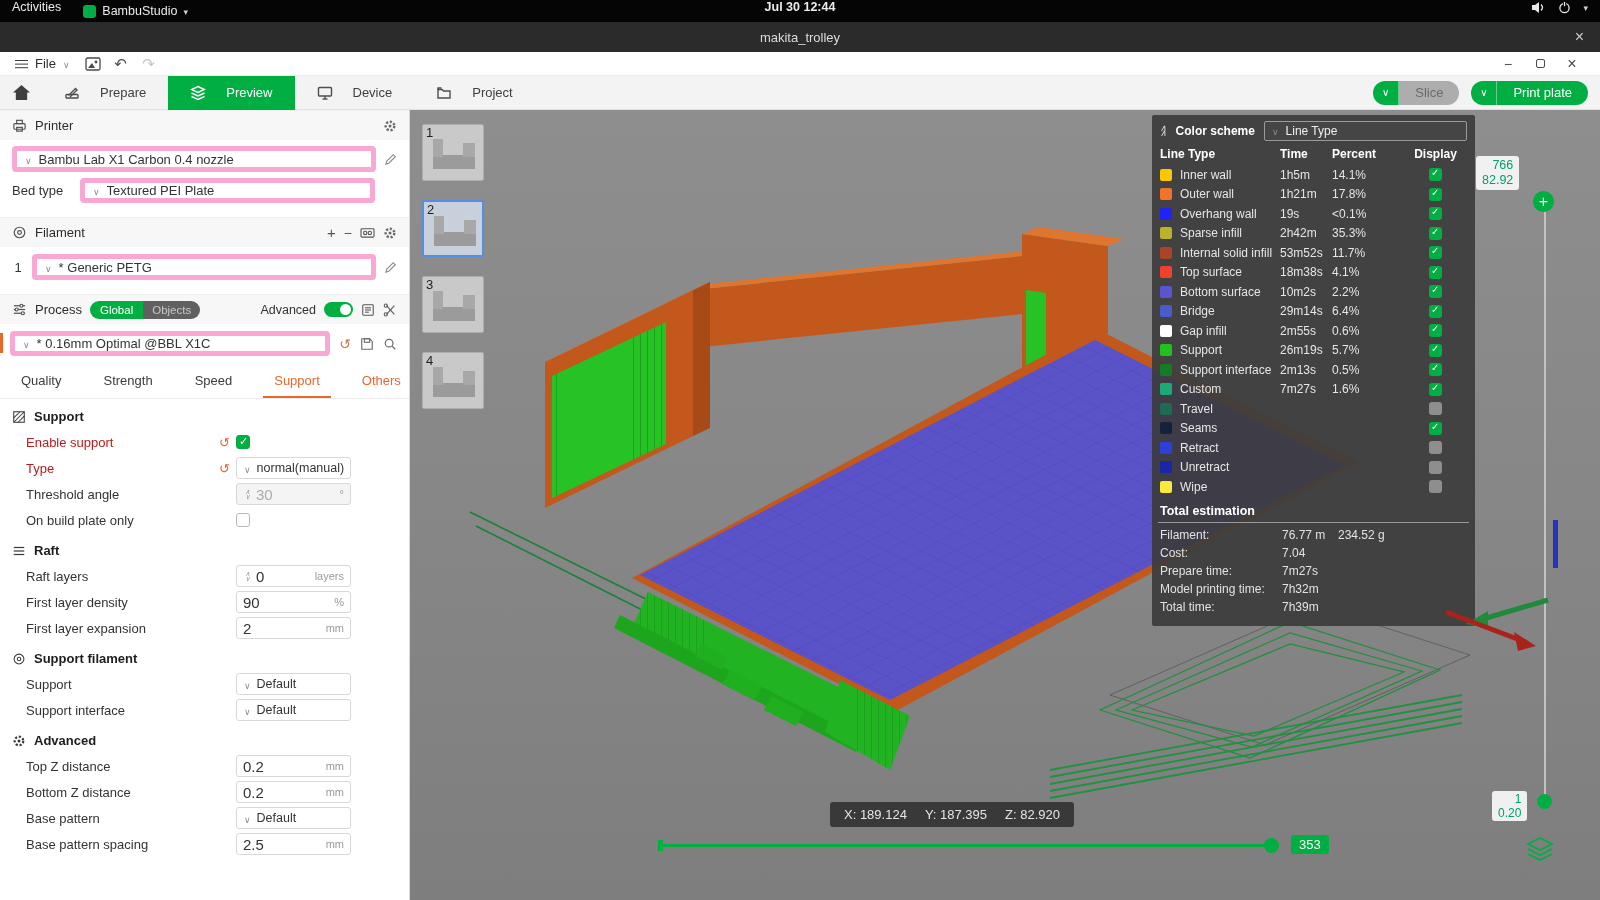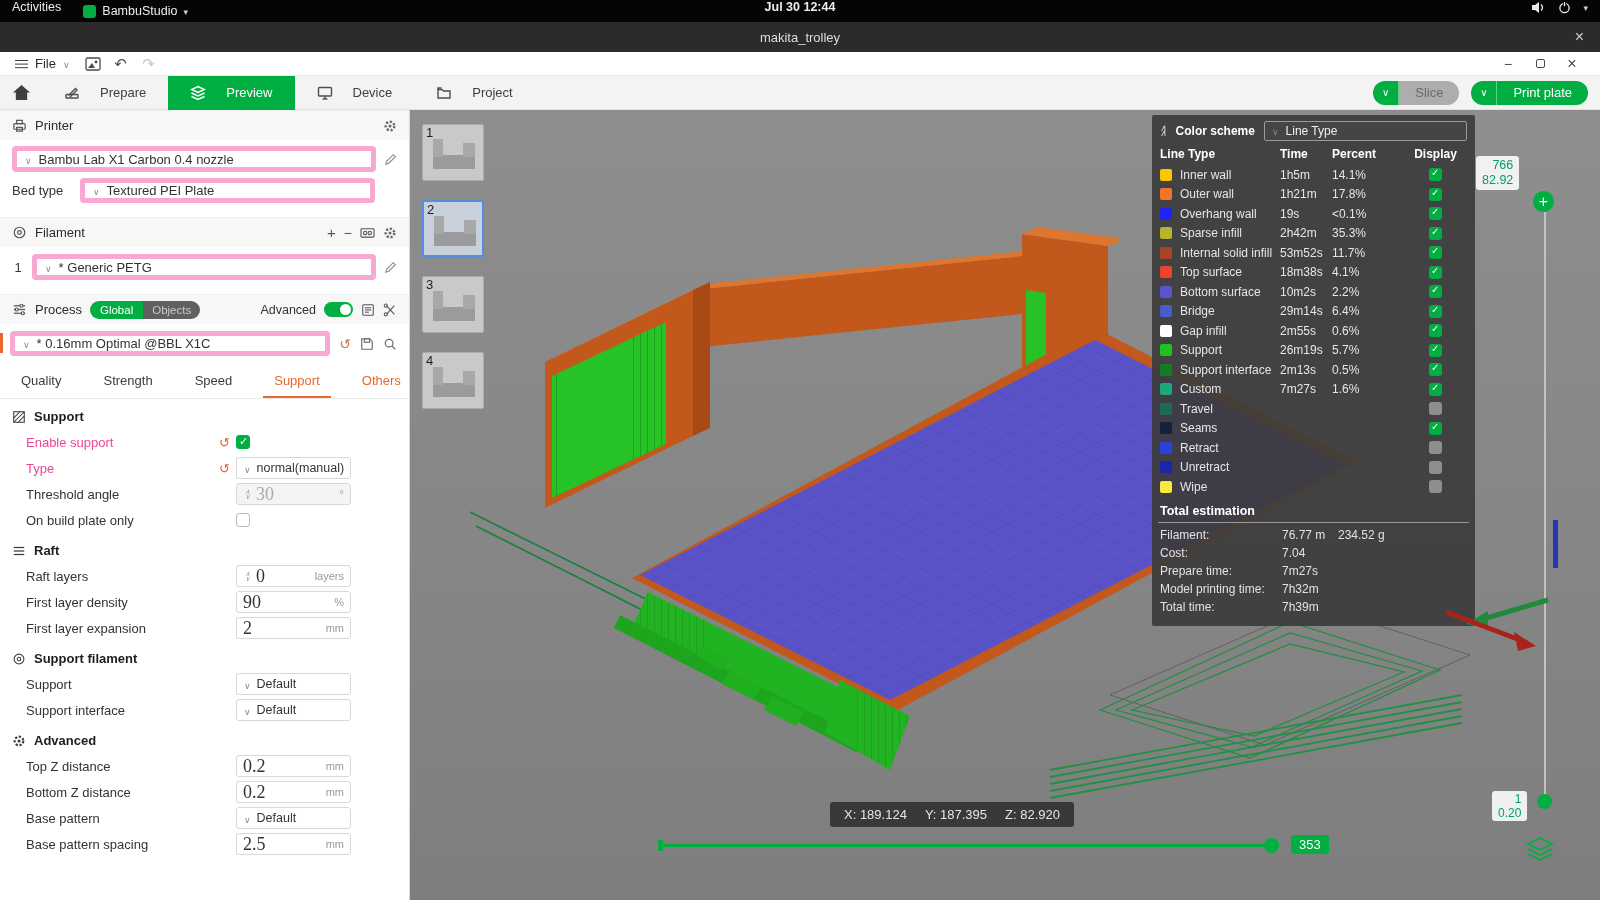--- a/index.html
+++ b/index.html
@@ -74,29 +74,29 @@
 .modbar{position:absolute;left:0;top:9px;bottom:9px;width:3px;background:#E8672C}
 .presetrow .combo{flex:1;height:25px}
 .ric::after{content:"↺";font-size:14px;color:#D0784C}
 .ptabs{display:flex;gap:20px;padding:5px 10px 0;border-bottom:1px solid #ECECEC}
 .ptab{padding:6px 11px 8px;color:#3c3c3c;border-bottom:2px solid transparent}
 .ptab.on{color:#E8672C}
 .ptab.sel.on{border-bottom-color:#E8672C}
 .ghead{display:flex;align-items:center;gap:8px;padding:10px 12px 5px;font-weight:bold;color:#1d1d1d}
 .srow{display:flex;align-items:center;height:26px;padding:0 58px 0 26px}
 .srow .lbl{flex:1;color:#333;white-space:nowrap}
-.lbl.orange{color:#ec4899}
+.lbl.orange{color:#b91c1c}
 .rot{margin-right:6px}
 .rot::after{content:"↺";color:#E8672C;font-size:13px}
 .ctrl{width:115px;flex:0 0 auto;display:flex;align-items:center}
 .cbx{width:14px;height:14px;border:1px solid #B9B9B9;border-radius:3px;background:#fff;position:relative}
 .cbx.on{background:#00AE42;border-color:#00AE42}
 .cbx.on::after{content:"✓";position:absolute;left:2px;top:-1px;color:#fff;font-size:11px}
 .field{width:115px;height:22px;border:1px solid #D8D8D8;border-radius:3px;background:#fff;display:flex;align-items:center;padding:0 6px;gap:4px}
-.field input{border:none;outline:none;width:100%;min-width:0;font-family:Liberation Serif, serif;font-size:18px;color:#333;background:transparent}
+.field input{border:none;outline:none;width:100%;min-width:0;font-family:Liberation Sans, sans-serif;font-size:15px;color:#333;background:transparent}
 .field .suffix{color:#9a9a9a;font-size:11px;flex:0 0 auto}
 .field.dis{background:#F4F4F4}
 .field.dis input{color:#ABABAB}
 .spinarr{display:flex;flex-direction:column;width:9px;flex:0 0 auto;color:#9a9a9a;font-size:7px;line-height:5px;align-items:center}
 .spinarr .up::after{content:"∧"}
 .spinarr .dn::after{content:"∨"}
 .dd{width:115px;height:22px;border:1px solid #D8D8D8;border-radius:3px;background:#fff;display:flex;align-items:center;gap:6px;padding:0 7px}
 .dd .val{font-size:12.5px;color:#333}
 
 .viewport{flex:1;position:relative;background:linear-gradient(180deg,#8E8E8E 0%,#868686 55%,#7E7E7E 100%);overflow:hidden}

